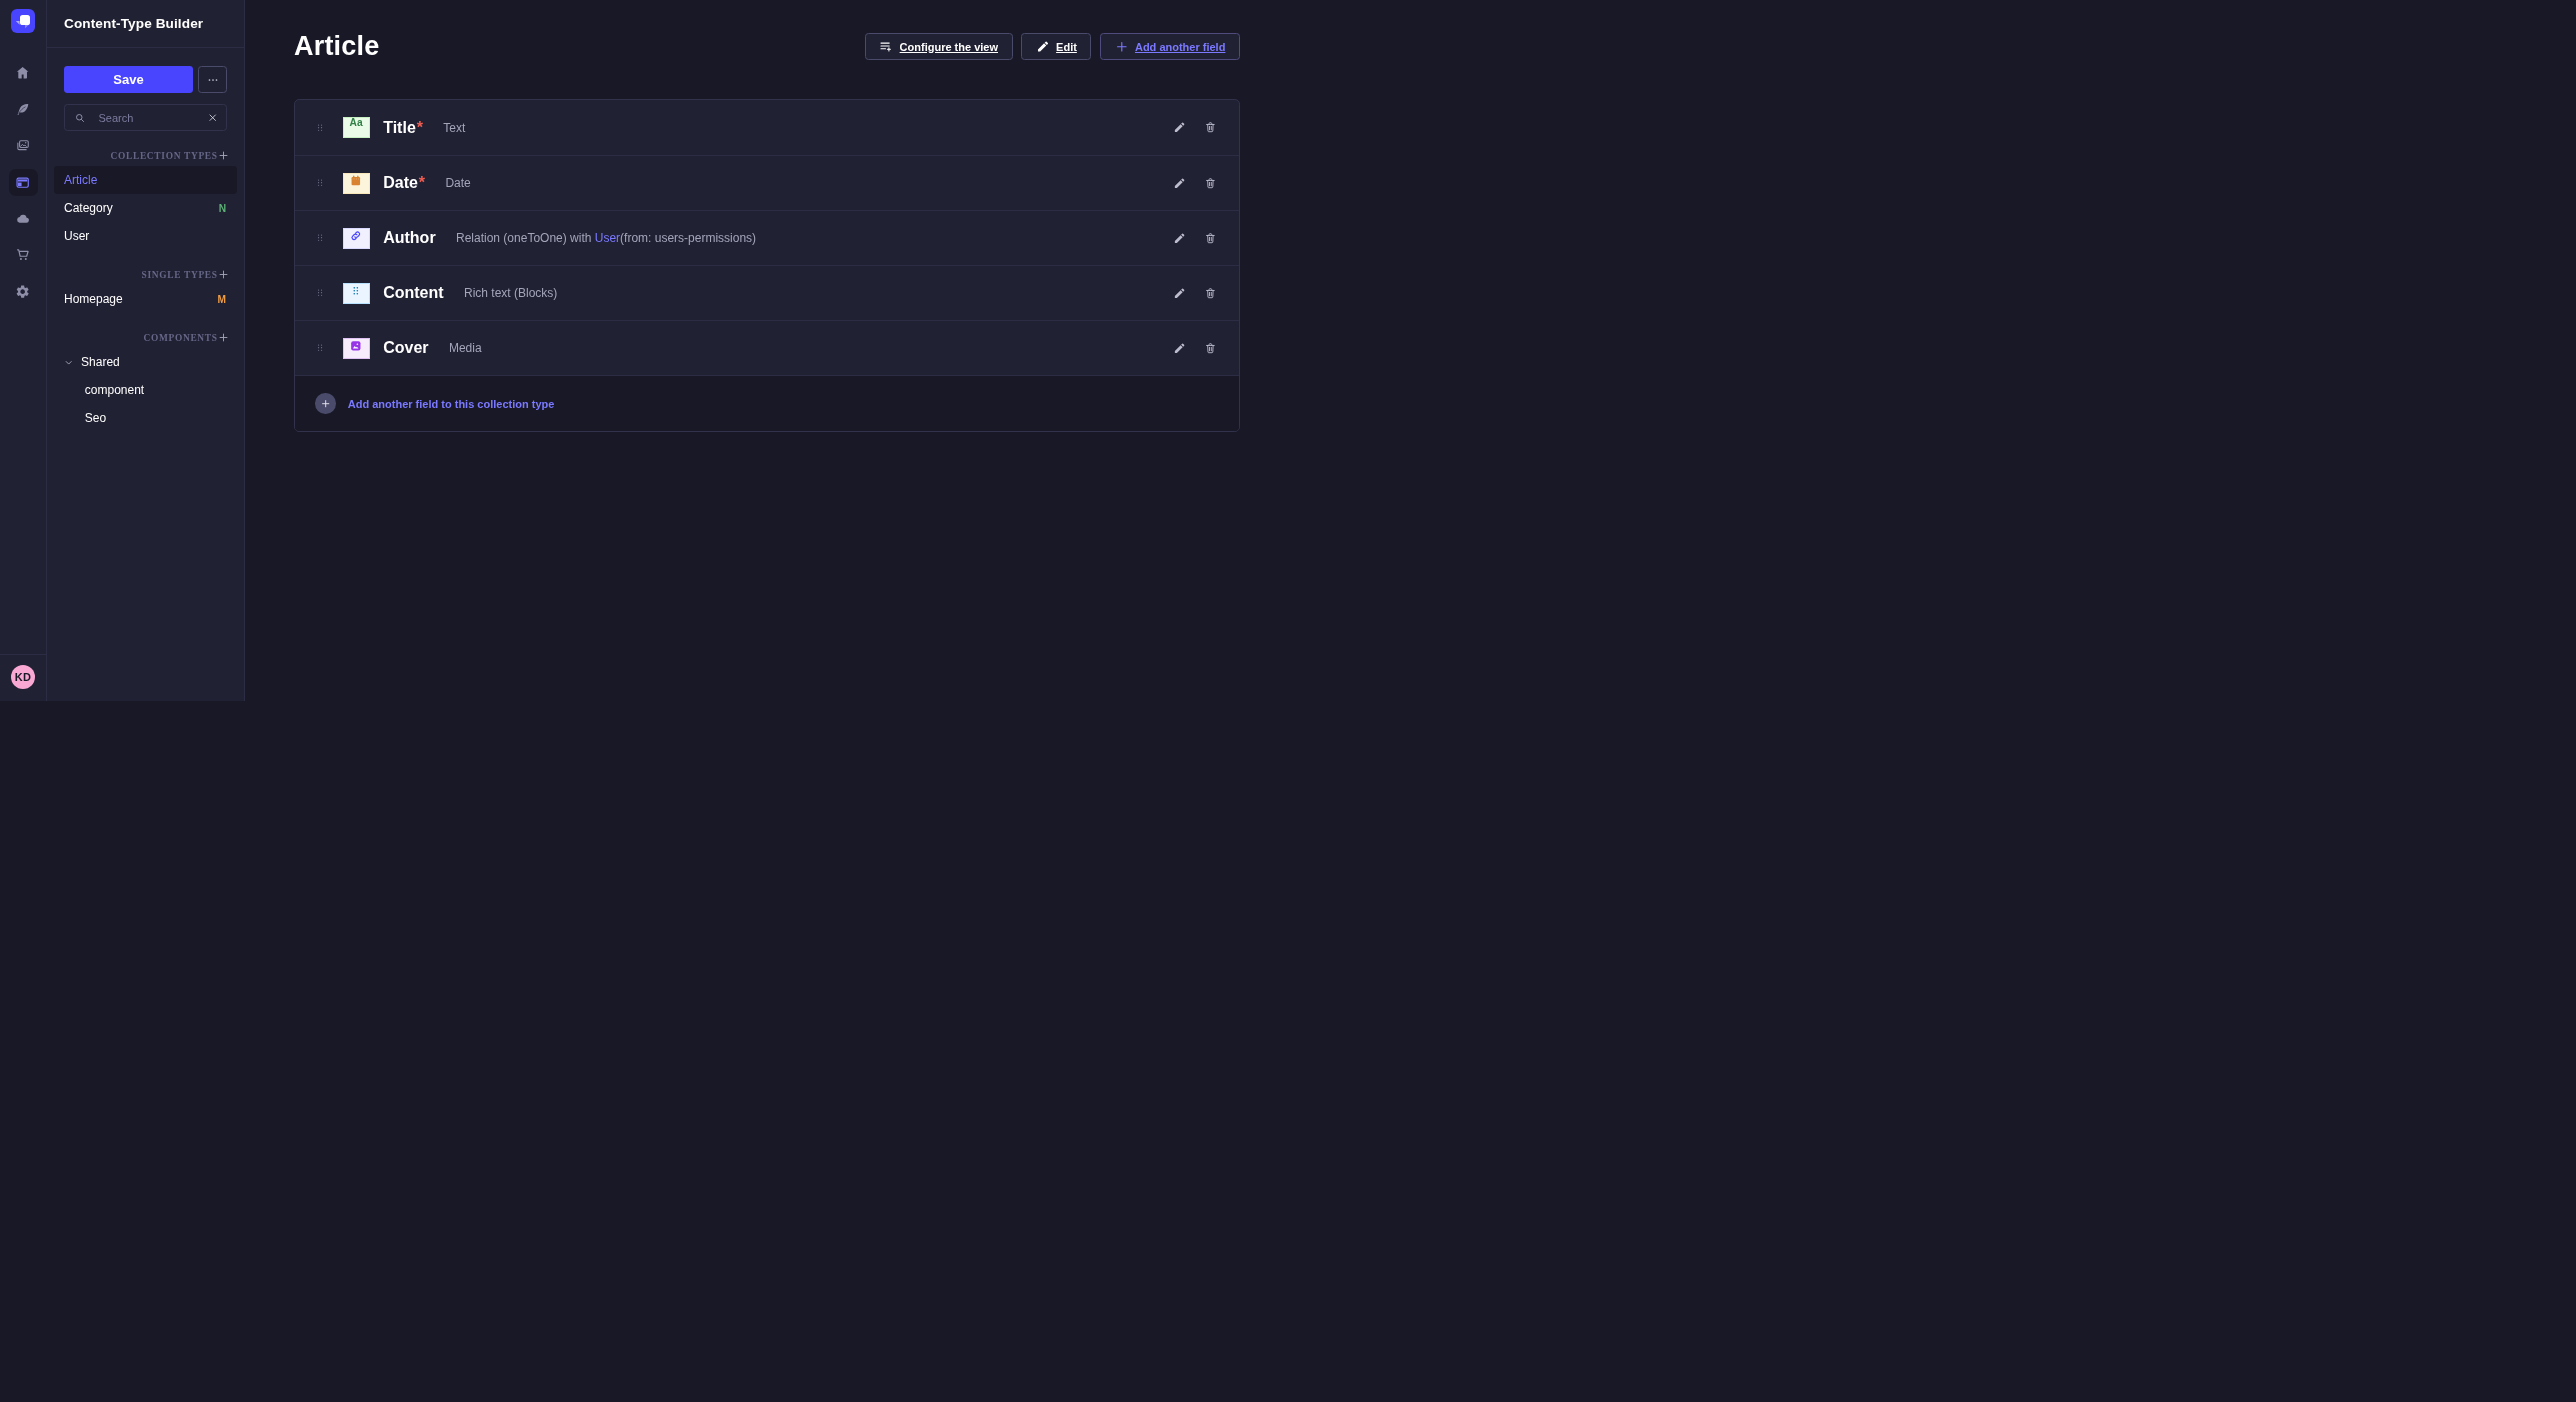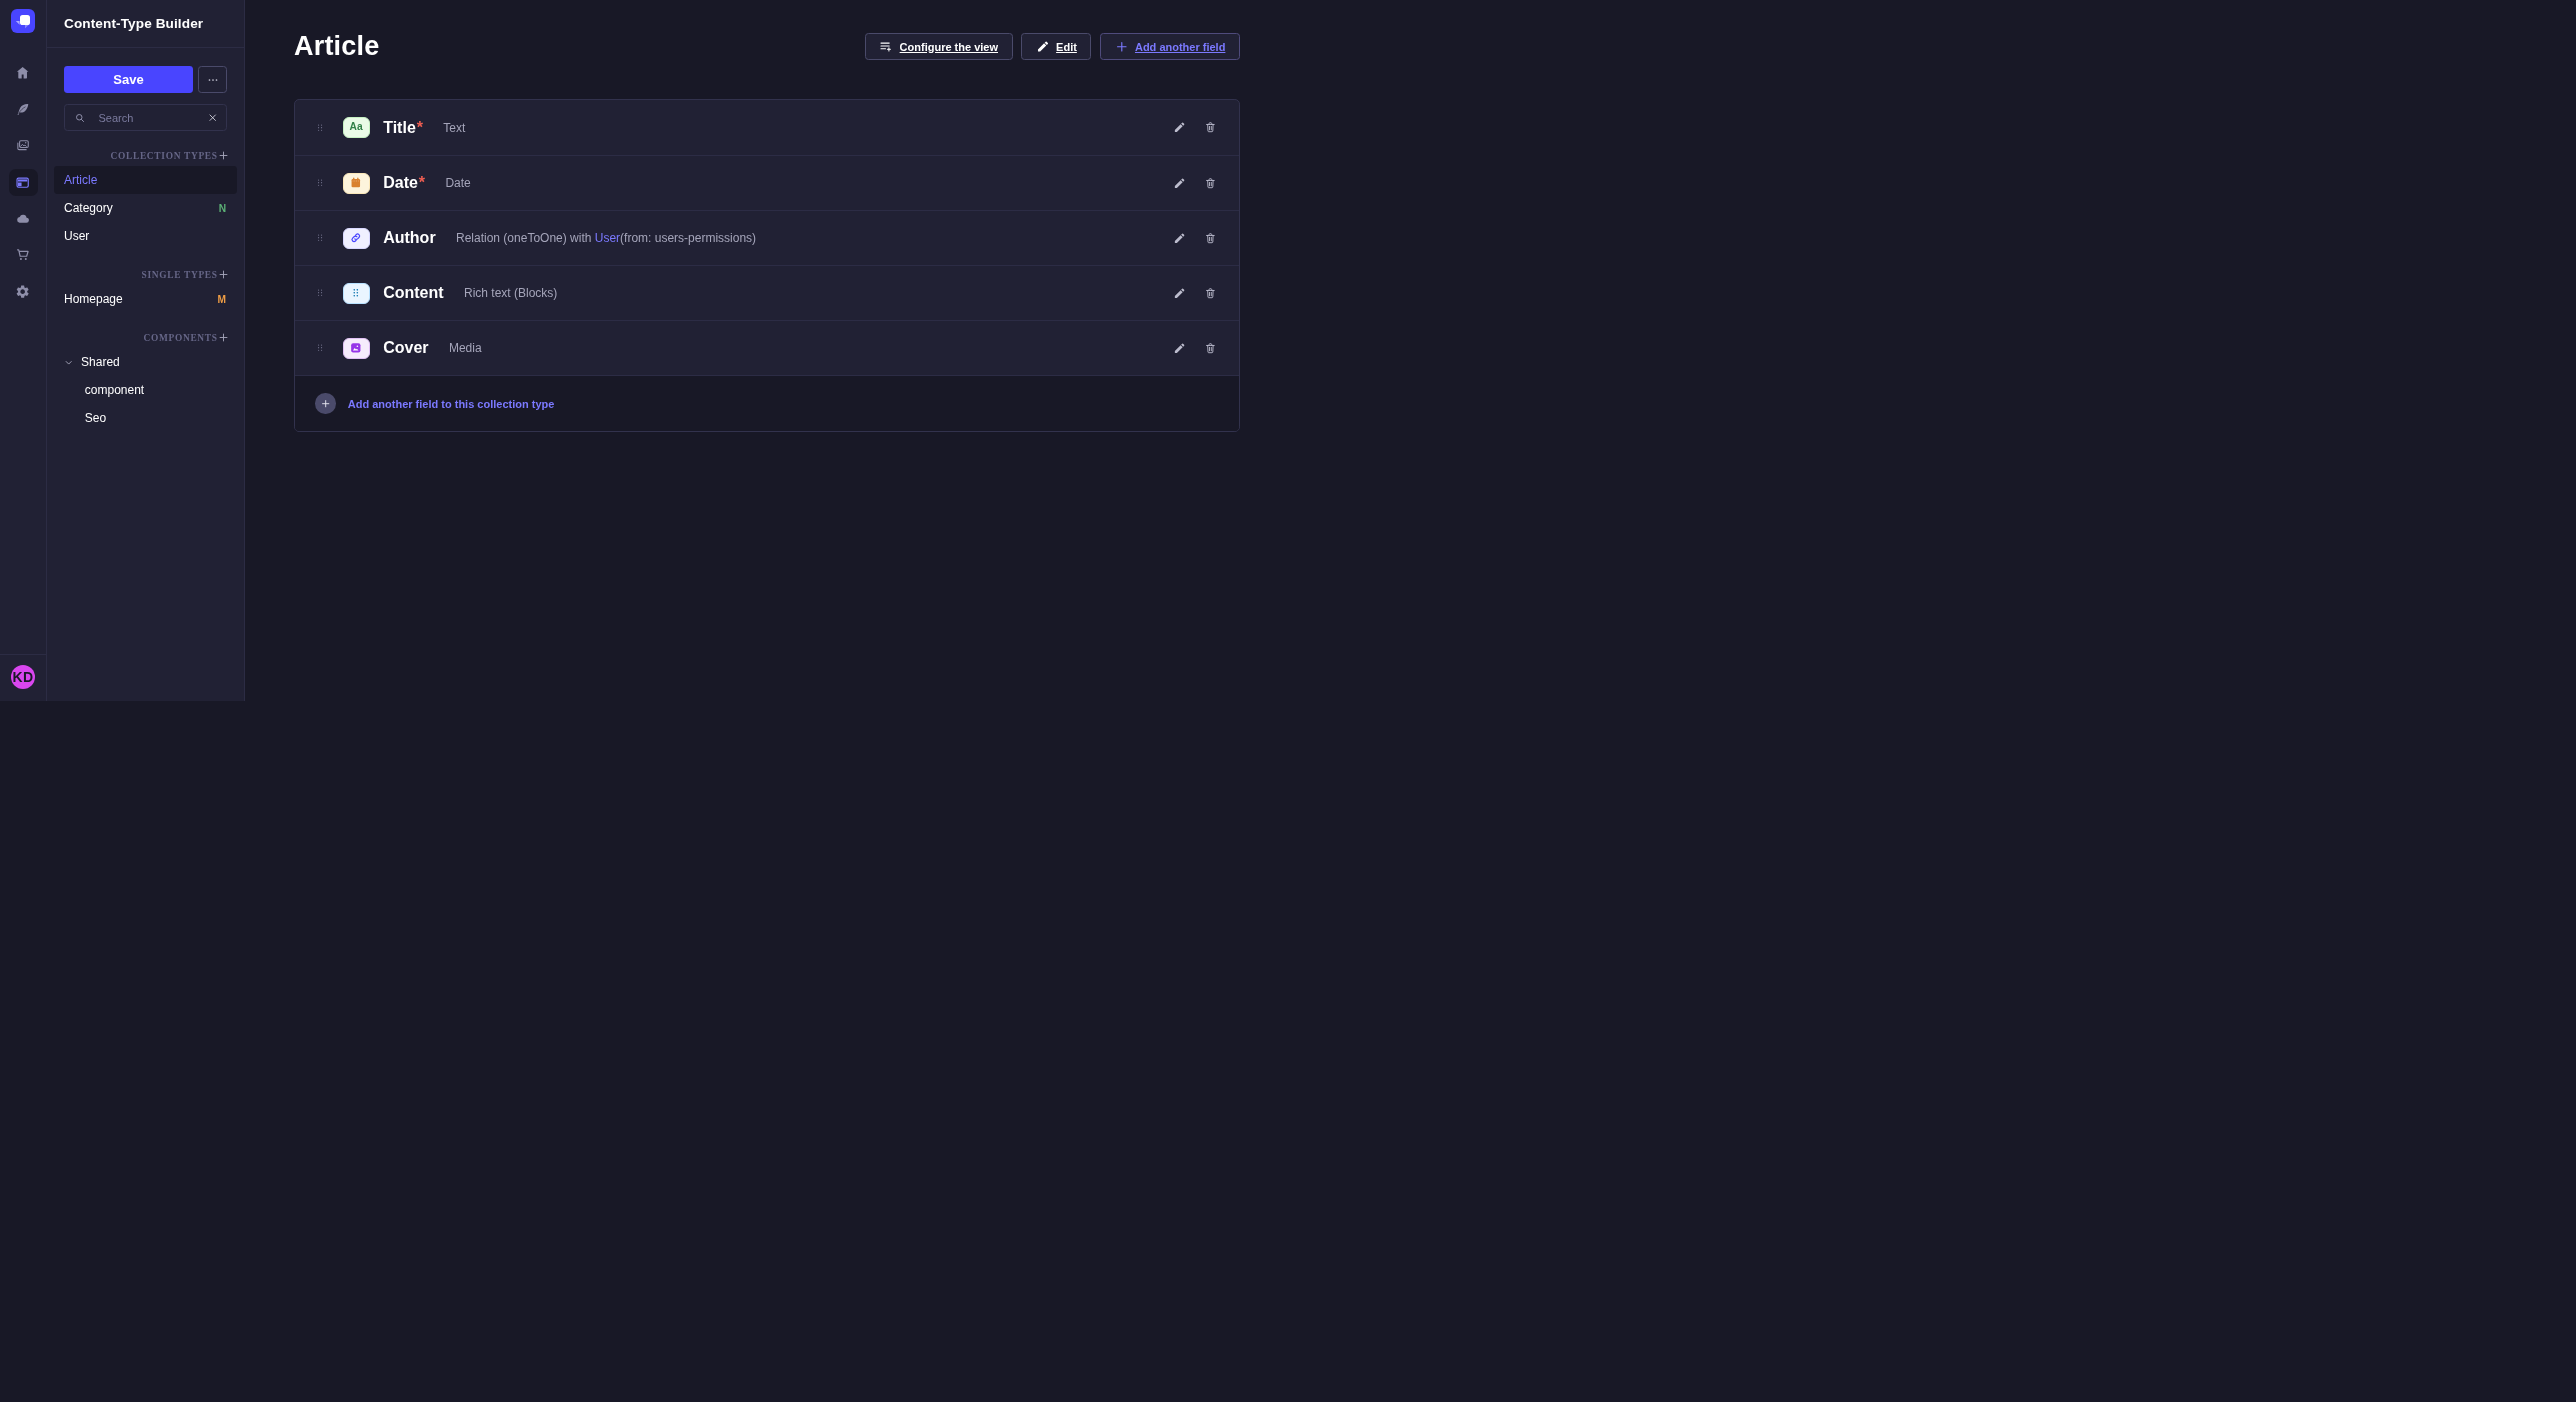--- a/index.html
+++ b/index.html
@@ -9,21 +9,21 @@
   .rail{width:47px;background:#212134;border-right:0.9px solid #2c2c44;display:flex;flex-direction:column;align-items:center;padding-top:8.5px;box-sizing:border-box;flex-shrink:0;}
   .logo{width:24px;height:24px;border-radius:6px;background:#4945ff;position:relative;flex-shrink:0;}
   .logo .logo-a{position:absolute;left:8.5px;top:6px;width:10.2px;height:10.2px;background:#fff;border-radius:2.6px;}
   .logo .logo-b{position:absolute;left:4.3px;top:12px;width:4.3px;height:4.3px;background:rgba(255,255,255,.55);clip-path:polygon(100% 0,100% 100%,0 0);}
   .logo .logo-c{position:absolute;left:13.6px;top:16px;width:4.3px;height:4.3px;background:rgba(255,255,255,.35);clip-path:polygon(0 0,100% 0,0 100%);}
   .rail-nav{margin-top:27px;display:flex;flex-direction:column;gap:9.4px;align-items:center;}
   .rail-btn{width:29px;height:27px;display:flex;align-items:center;justify-content:center;color:#8e8ea9;border-radius:6.8px;cursor:pointer;}
   .rail-btn svg{width:15.3px;height:15.3px;display:block;}
   .rail-btn.active{background:#181826;color:#7b79ff;}
   .rail-bottom{margin-top:auto;width:100%;border-top:0.9px solid #2c2c44;padding:10.2px 0 12px;display:flex;justify-content:center;}
-  .avatar{width:24px;height:24px;border-radius:50%;background:#d946ef;color:#181826;font-size:14px;font-weight:bold;display:flex;align-items:center;justify-content:center;cursor:pointer;letter-spacing:0.3px;}
+  .avatar{width:24px;height:24px;border-radius:50%;background:#f9a8d4;color:#181826;font-size:11px;font-weight:bold;display:flex;align-items:center;justify-content:center;cursor:pointer;letter-spacing:0.3px;}
 
   
   .sidebar{width:198px;background:#212134;border-right:0.9px solid #2c2c44;box-sizing:border-box;display:flex;flex-direction:column;flex-shrink:0;}
   .sidebar-header{height:48px;border-bottom:0.9px solid #2c2c44;display:flex;align-items:center;padding:0 17px;box-sizing:border-box;flex-shrink:0;}
   .sidebar-title{color:#ffffff;font-size:13.6px;font-weight:bold;letter-spacing:0.1px;}
   .save-row{display:flex;gap:5.1px;margin:18px 17px 0;}
   .save-btn{flex:1;height:27px;background:#4945ff;border:none;border-radius:3.4px;color:#fff;font-size:13px;font-weight:bold;display:flex;align-items:center;justify-content:center;cursor:pointer;font-family:inherit;}
   .more-btn{width:29px;height:27px;background:transparent;border:0.9px solid #4a4a6a;border-radius:3.4px;color:#cacad8;display:flex;align-items:center;justify-content:center;cursor:pointer;}
   .more-btn svg{width:12px;height:12px;}
   .search-box{margin:11px 17px 0;height:27px;border:0.9px solid #32324d;border-radius:3.4px;display:flex;align-items:center;padding:0 8.5px;gap:11px;box-sizing:border-box;}
@@ -51,21 +51,21 @@
   .actions{display:flex;gap:8.5px;}
   .action-btn{height:27px;border:0.9px solid #4a4a6a;border-radius:3.4px;background:#212134;color:#fff;font-size:11px;font-weight:bold;display:flex;align-items:center;gap:6.8px;padding:0 13.6px;cursor:pointer;font-family:inherit;white-space:nowrap;text-decoration:underline;}
   .action-btn svg{width:13.6px;height:13.6px;}
   .action-btn.accent{color:#7b79ff;border-color:#4f4b7c;}
 
   .table-card{margin:37px 48px 0 49px;background:#212134;border:0.9px solid #32324d;border-radius:5.1px;overflow:hidden;}
   .field-row{height:55px;display:flex;align-items:center;padding:0 22px 0 20.4px;box-sizing:border-box;}
   .field-row + .field-row,.table-footer{border-top:0.9px solid #2c2c45;}
   .drag{display:flex;color:#7a7a96;margin-right:17px;cursor:grab;}
   .drag svg{width:10.2px;height:15.3px;}
-  .ficon{width:27px;height:21px;border-radius:6px;display:flex;align-items:center;justify-content:center;margin-right:13.6px;box-sizing:border-box;flex-shrink:0;}
+  .ficon{width:27px;height:21px;border-radius:0;display:flex;align-items:flex-start;justify-content:center;margin-right:13.6px;box-sizing:border-box;flex-shrink:0;}
   .ficon svg{width:13.6px;height:13.6px;display:block;}
   .ficon .aa{font-size:10.2px;font-weight:bold;line-height:1;}
   .fname{color:#ffffff;font-size:16px;font-weight:bold;white-space:nowrap;}
   .req{color:#ee5e52;margin-left:0.9px;}
   .ftype{color:#a5a5ba;font-size:12px;margin-left:20.4px;white-space:nowrap;}
   .ftype .accent{color:#7b79ff;}
   .row-actions{margin-left:auto;display:flex;gap:18px;}
   .icon-btn{background:none;border:none;padding:0;color:#bcbccd;display:flex;cursor:pointer;}
   .icon-btn svg{width:12.8px;height:12.8px;}
   .table-footer{height:55px;background:#181826;display:flex;align-items:center;padding:0 20.4px;gap:12px;cursor:pointer;}

